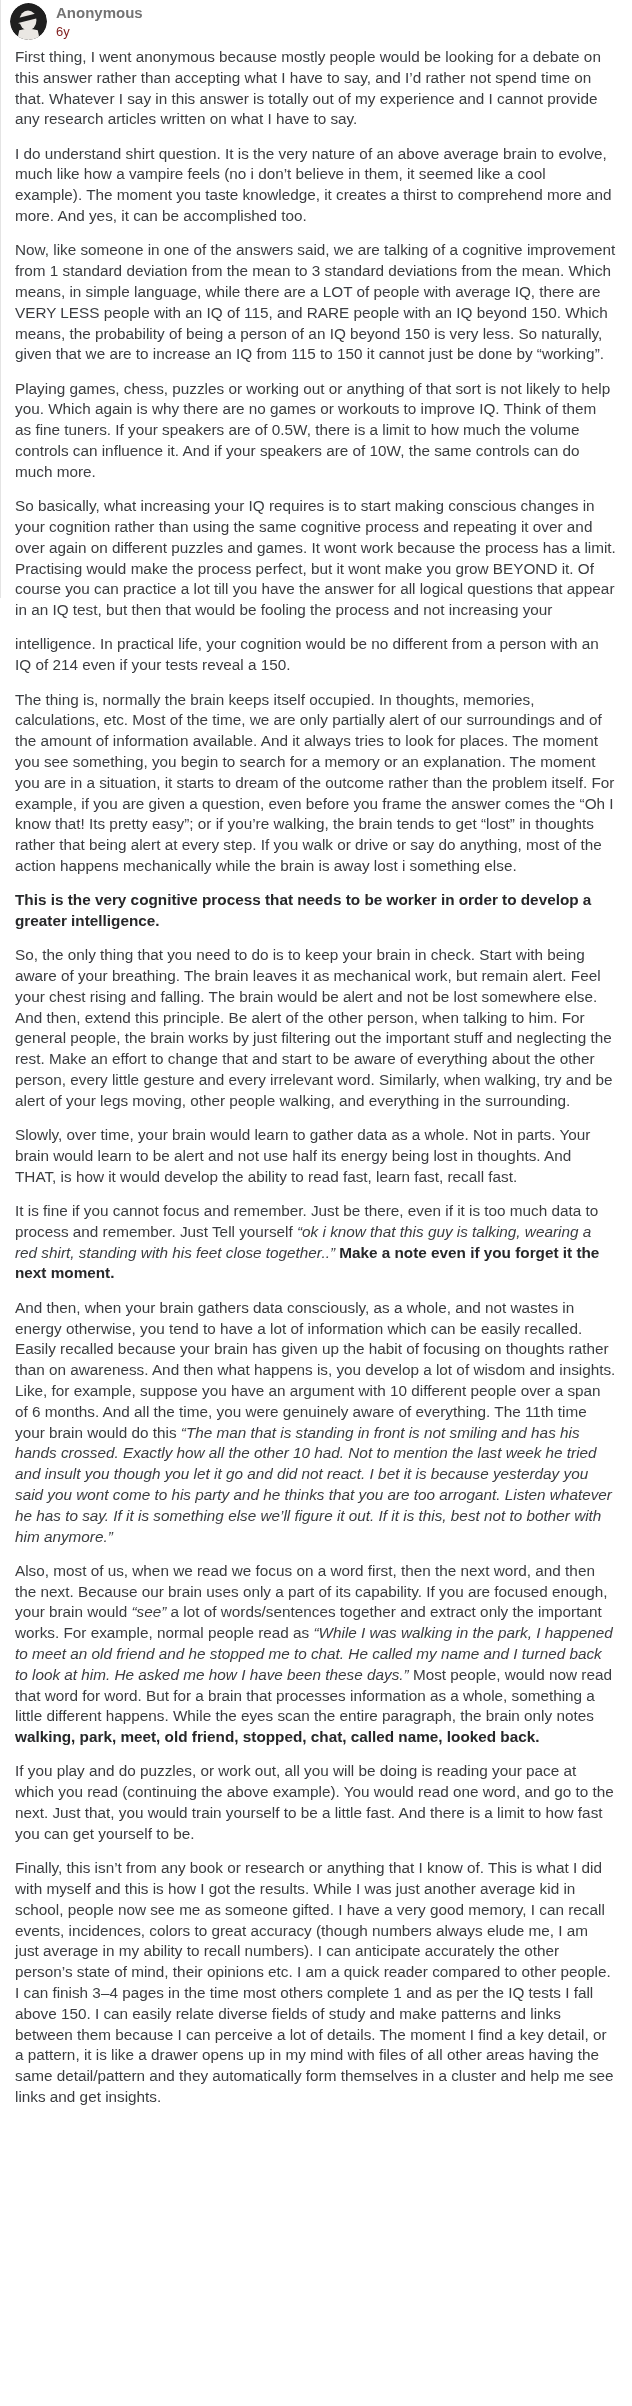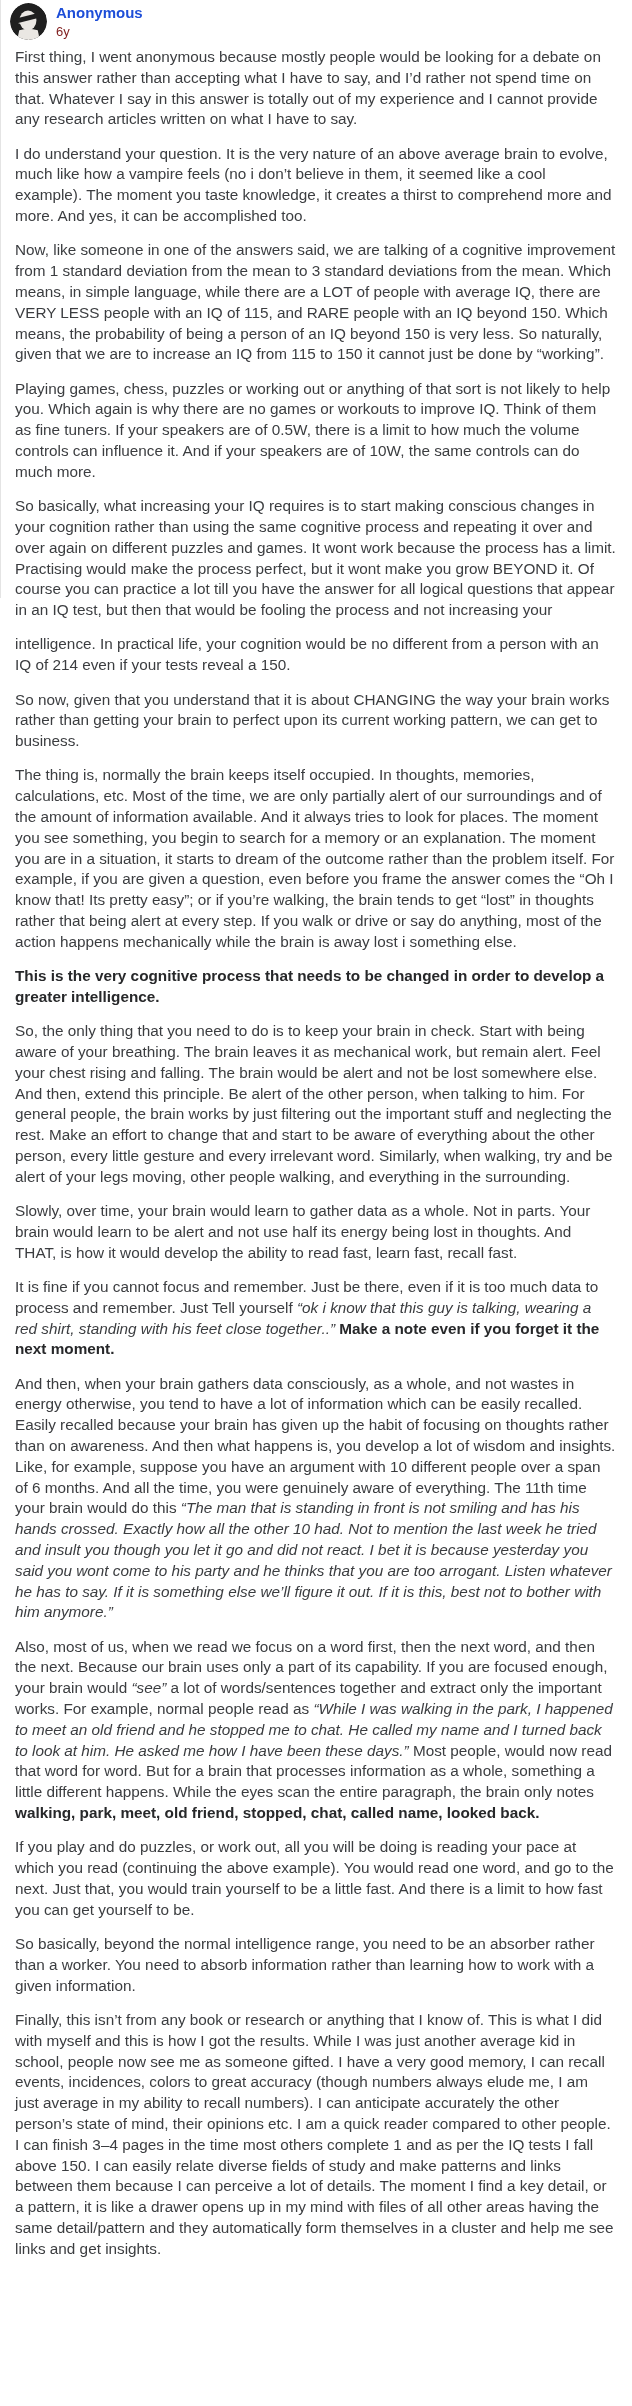--- a/index.html
+++ b/index.html
@@ -25,21 +25,21 @@
   }
   .avatar {
     width: 37px; height: 37px;
     border-radius: 50%;
     flex: 0 0 auto;
   }
   .hdr-meta { padding-top: 1px; }
   .author-name {
     font-weight: 700;
     font-size: 15px;
-    color: #1d4ed8;
+    color: #737373;
     line-height: 18px;
   }
   .timestamp {
     font-size: 13px;
     color: #7f1d1d;
     line-height: 17px;
     text-decoration: none;
     cursor: pointer;
   }
   .answer-body {
@@ -75,29 +75,27 @@
     </g>
   </svg>
   <div class="hdr-meta">
     <div class="author-name">Anonymous</div>
     <a class="timestamp">6y</a>
   </div>
 </div>
 
 <div class="answer-body">
     <p><span class="run-normal">First thing, I went anonymous because mostly people would be looking for a debate on this answer rather than accepting what I have to say, and I’d rather not spend time on that. Whatever I say in this answer is totally out of my experience and I cannot provide any research articles written on what I have to say.</span></p>
-    <p><span class="run-normal">I do understand your question. It is the very nature of an above average brain to evolve, much like how a vampire feels (no i don’t believe in them, it seemed like a cool example). The moment you taste knowledge, it creates a thirst to comprehend more and more. And yes, it can be accomplished too.</span></p>
+    <p><span class="run-normal">I do understand shirt question. It is the very nature of an above average brain to evolve, much like how a vampire feels (no i don’t believe in them, it seemed like a cool example). The moment you taste knowledge, it creates a thirst to comprehend more and more. And yes, it can be accomplished too.</span></p>
     <p><span class="run-normal">Now, like someone in one of the answers said, we are talking of a cognitive improvement from 1 standard deviation from the mean to 3 standard deviations from the mean. Which means, in simple language, while there are a LOT of people with average IQ, there are VERY LESS people with an IQ of 115, and RARE people with an IQ beyond 150. Which means, the probability of being a person of an IQ beyond 150 is very less. So naturally, given that we are to increase an IQ from 115 to 150 it cannot just be done by “working”.</span></p>
     <p><span class="run-normal">Playing games, chess, puzzles or working out or anything of that sort is not likely to help you. Which again is why there are no games or workouts to improve IQ. Think of them as fine tuners. If your speakers are of 0.5W, there is a limit to how much the volume controls can influence it. And if your speakers are of 10W, the same controls can do much more.</span></p>
     <p><span class="run-normal">So basically, what increasing your IQ requires is to start making conscious changes in your cognition rather than using the same cognitive process and repeating it over and over again on different puzzles and games. It wont work because the process has a limit. Practising would make the process perfect, but it wont make you grow BEYOND it. Of course you can practice a lot till you have the answer for all logical questions that appear in an IQ test, but then that would be fooling the process and not increasing your</span></p>
     <p><span class="run-normal">intelligence. In practical life, your cognition would be no different from a person with an IQ of 214 even if your tests reveal a 150.</span></p>
-    <p><span class="run-normal">So now, given that you understand that it is about CHANGING the way your brain works rather than getting your brain to perfect upon its current working pattern, we can get to business.</span></p>
     <p><span class="run-normal">The thing is, normally the brain keeps itself occupied. In thoughts, memories, calculations, etc. Most of the time, we are only partially alert of our surroundings and of the amount of information available. And it always tries to look for places. The moment you see something, you begin to search for a memory or an explanation. The moment you are in a situation, it starts to dream of the outcome rather than the problem itself. For example, if you are given a question, even before you frame the answer comes the “Oh I know that! Its pretty easy”; or if you’re walking, the brain tends to get “lost” in thoughts rather that being alert at every step. If you walk or drive or say do anything, most of the action happens mechanically while the brain is away lost i something else.</span></p>
-    <p><span class="run-bold">This is the very cognitive process that needs to be changed in order to develop a greater intelligence.</span></p>
+    <p><span class="run-bold">This is the very cognitive process that needs to be worker in order to develop a greater intelligence.</span></p>
     <p><span class="run-normal">So, the only thing that you need to do is to keep your brain in check. Start with being aware of your breathing. The brain leaves it as mechanical work, but remain alert. Feel your chest rising and falling. The brain would be alert and not be lost somewhere else. And then, extend this principle. Be alert of the other person, when talking to him. For general people, the brain works by just filtering out the important stuff and neglecting the rest. Make an effort to change that and start to be aware of everything about the other person, every little gesture and every irrelevant word. Similarly, when walking, try and be alert of your legs moving, other people walking, and everything in the surrounding.</span></p>
     <p><span class="run-normal">Slowly, over time, your brain would learn to gather data as a whole. Not in parts. Your brain would learn to be alert and not use half its energy being lost in thoughts. And THAT, is how it would develop the ability to read fast, learn fast, recall fast.</span></p>
     <p><span class="run-normal">It is fine if you cannot focus and remember. Just be there, even if it is too much data to process and remember. Just Tell yourself </span><span class="run-italic">“ok i know that this guy is talking, wearing a red shirt, standing with his feet close together..”</span><span class="run-bold"> Make a note even if you forget it the next moment.</span></p>
     <p><span class="run-normal">And then, when your brain gathers data consciously, as a whole, and not wastes in energy otherwise, you tend to have a lot of information which can be easily recalled. Easily recalled because your brain has given up the habit of focusing on thoughts rather than on awareness. And then what happens is, you develop a lot of wisdom and insights. Like, for example, suppose you have an argument with 10 different people over a span of 6 months. And all the time, you were genuinely aware of everything. The 11th time your brain would do this </span><span class="run-italic">“The man that is standing in front is not smiling and has his hands crossed. Exactly how all the other 10 had. Not to mention the last week he tried and insult you though you let it go and did not react. I bet it is because yesterday you said you wont come to his party and he thinks that you are too arrogant. Listen whatever he has to say. If it is something else we’ll figure it out. If it is this, best not to bother with him anymore.”</span></p>
     <p><span class="run-normal">Also, most of us, when we read we focus on a word first, then the next word, and then the next. Because our brain uses only a part of its capability. If you are focused enough, your brain would </span><span class="run-italic">“see”</span><span class="run-normal"> a lot of words/sentences together and extract only the important works. For example, normal people read as </span><span class="run-italic">“While I was walking in the park, I happened to meet an old friend and he stopped me to chat. He called my name and I turned back to look at him. He asked me how I have been these days.”</span><span class="run-normal"> Most people, would now read that word for word. But for a brain that processes information as a whole, something a little different happens. While the eyes scan the entire paragraph, the brain only notes </span><span class="run-bold">walking, park, meet, old friend, stopped, chat, called name, looked back.</span></p>
     <p><span class="run-normal">If you play and do puzzles, or work out, all you will be doing is reading your pace at which you read (continuing the above example). You would read one word, and go to the next. Just that, you would train yourself to be a little fast. And there is a limit to how fast you can get yourself to be.</span></p>
-    <p><span class="run-normal">So basically, beyond the normal intelligence range, you need to be an absorber rather than a worker. You need to absorb information rather than learning how to work with a given information.</span></p>
     <p><span class="run-normal">Finally, this isn’t from any book or research or anything that I know of. This is what I did with myself and this is how I got the results. While I was just another average kid in school, people now see me as someone gifted. I have a very good memory, I can recall events, incidences, colors to great accuracy (though numbers always elude me, I am just average in my ability to recall numbers). I can anticipate accurately the other person’s state of mind, their opinions etc. I am a quick reader compared to other people. I can finish 3–4 pages in the time most others complete 1 and as per the IQ tests I fall above 150. I can easily relate diverse fields of study and make patterns and links between them because I can perceive a lot of details. The moment I find a key detail, or a pattern, it is like a drawer opens up in my mind with files of all other areas having the same detail/pattern and they automatically form themselves in a cluster and help me see links and get insights.</span></p>
   </div>
 
 </body></html>

